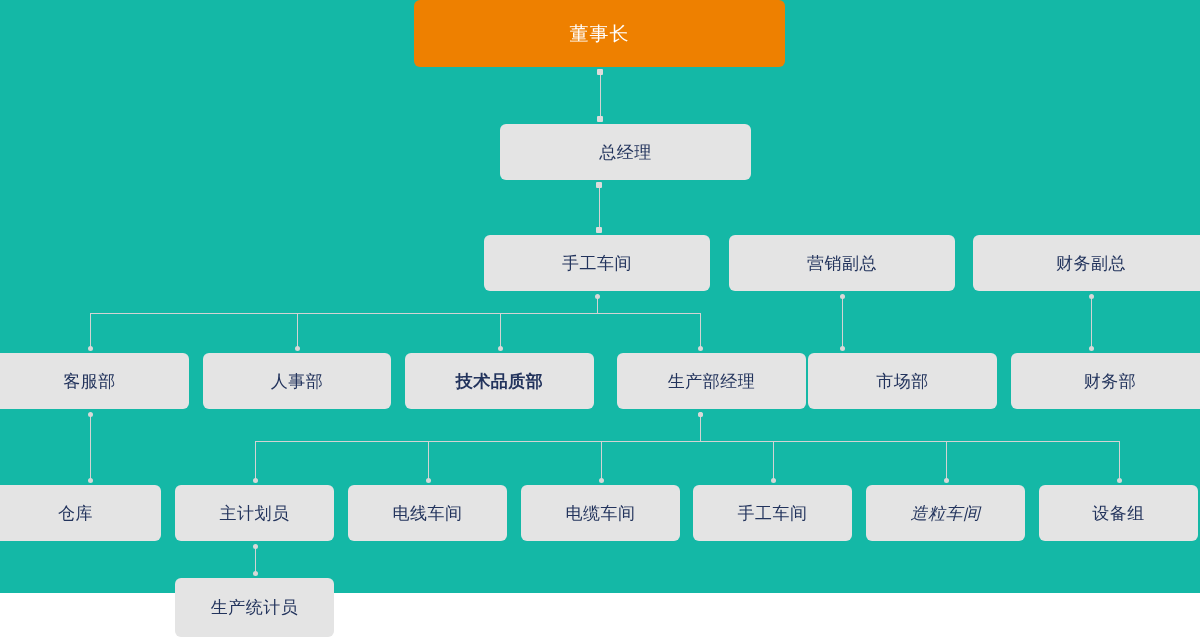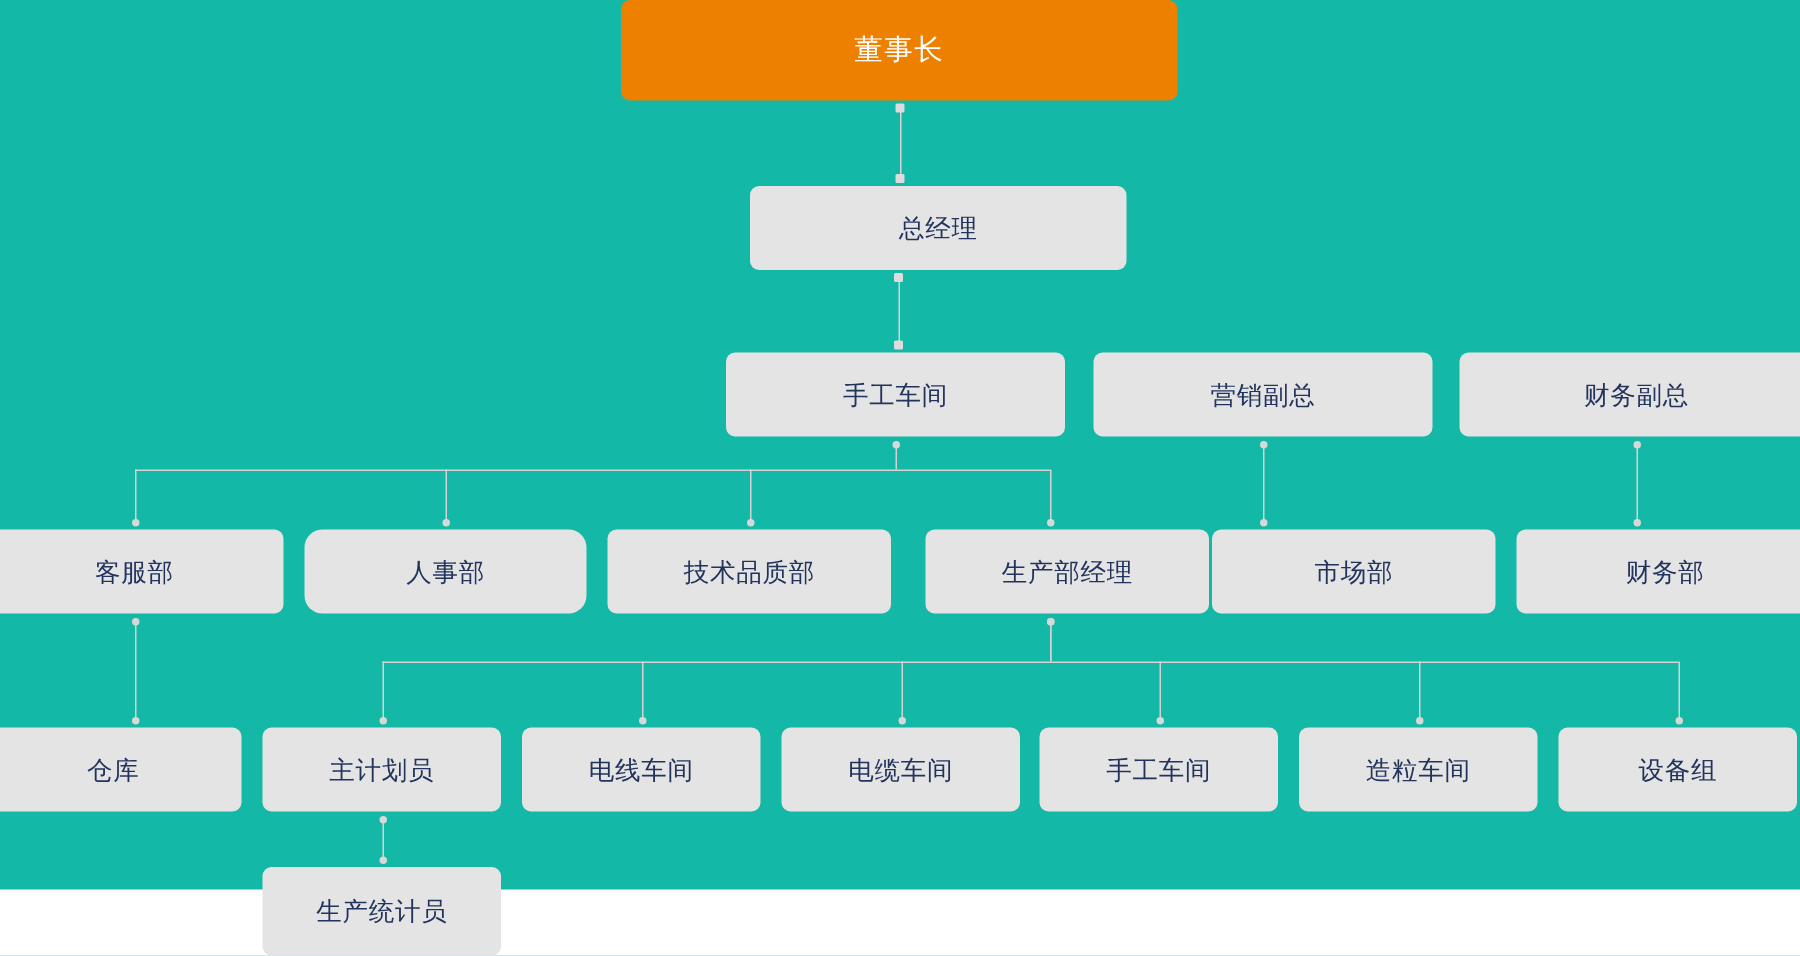--- a/index.html
+++ b/index.html
@@ -135,24 +135,24 @@
       </div>
       <div class="node" style="left: 729px; top: 235px; width: 226px; height: 56px;">
         <span>营销副总</span>
       </div>
       <div class="node" style="left: 973px; top: 235px; width: 236px; height: 56px;">
         <span>财务副总</span>
       </div>
       <div class="node" style="left: -10px; top: 353px; width: 199px; height: 56px;">
         <span>客服部</span>
       </div>
-      <div class="node" style="left: 203px; top: 353px; width: 188px; height: 56px; border-radius: 12px;">
+      <div class="node" style="left: 203px; top: 353px; width: 188px; height: 56px;">
         <span>人事部</span>
       </div>
-      <div class="node" style="left: 405px; top: 353px; width: 189px; height: 56px;">
+      <div class="node" style="left: 405px; top: 353px; width: 189px; height: 56px; font-weight: bold;">
         <span>技术品质部</span>
       </div>
       <div class="node" style="left: 617px; top: 353px; width: 189px; height: 56px;">
         <span>生产部经理</span>
       </div>
       <div class="node" style="left: 808px; top: 353px; width: 189px; height: 56px;">
         <span>市场部</span>
       </div>
       <div class="node" style="left: 1011px; top: 353px; width: 198px; height: 56px;">
         <span>财务部</span>
@@ -165,21 +165,21 @@
       </div>
       <div class="node" style="left: 348px; top: 485px; width: 159px; height: 56px; text-align: center;">
         <span>电线车间</span>
       </div>
       <div class="node" style="left: 521px; top: 485px; width: 159px; height: 56px;">
         <span>电缆车间</span>
       </div>
       <div class="node" style="left: 693px; top: 485px; width: 159px; height: 56px;">
         <span>手工车间</span>
       </div>
-      <div class="node" style="left: 866px; top: 485px; width: 159px; height: 56px;">
+      <div class="node" style="left: 866px; top: 485px; width: 159px; height: 56px; font-style: italic;">
         <span>造粒车间</span>
       </div>
       <div class="node" style="left: 1039px; top: 485px; width: 159px; height: 56px;">
         <span>设备组</span>
       </div>
       <div class="node" style="left: 175px; top: 578px; width: 159px; height: 59px;">
         <span>生产统计员</span>
       </div>
     </div>
 

